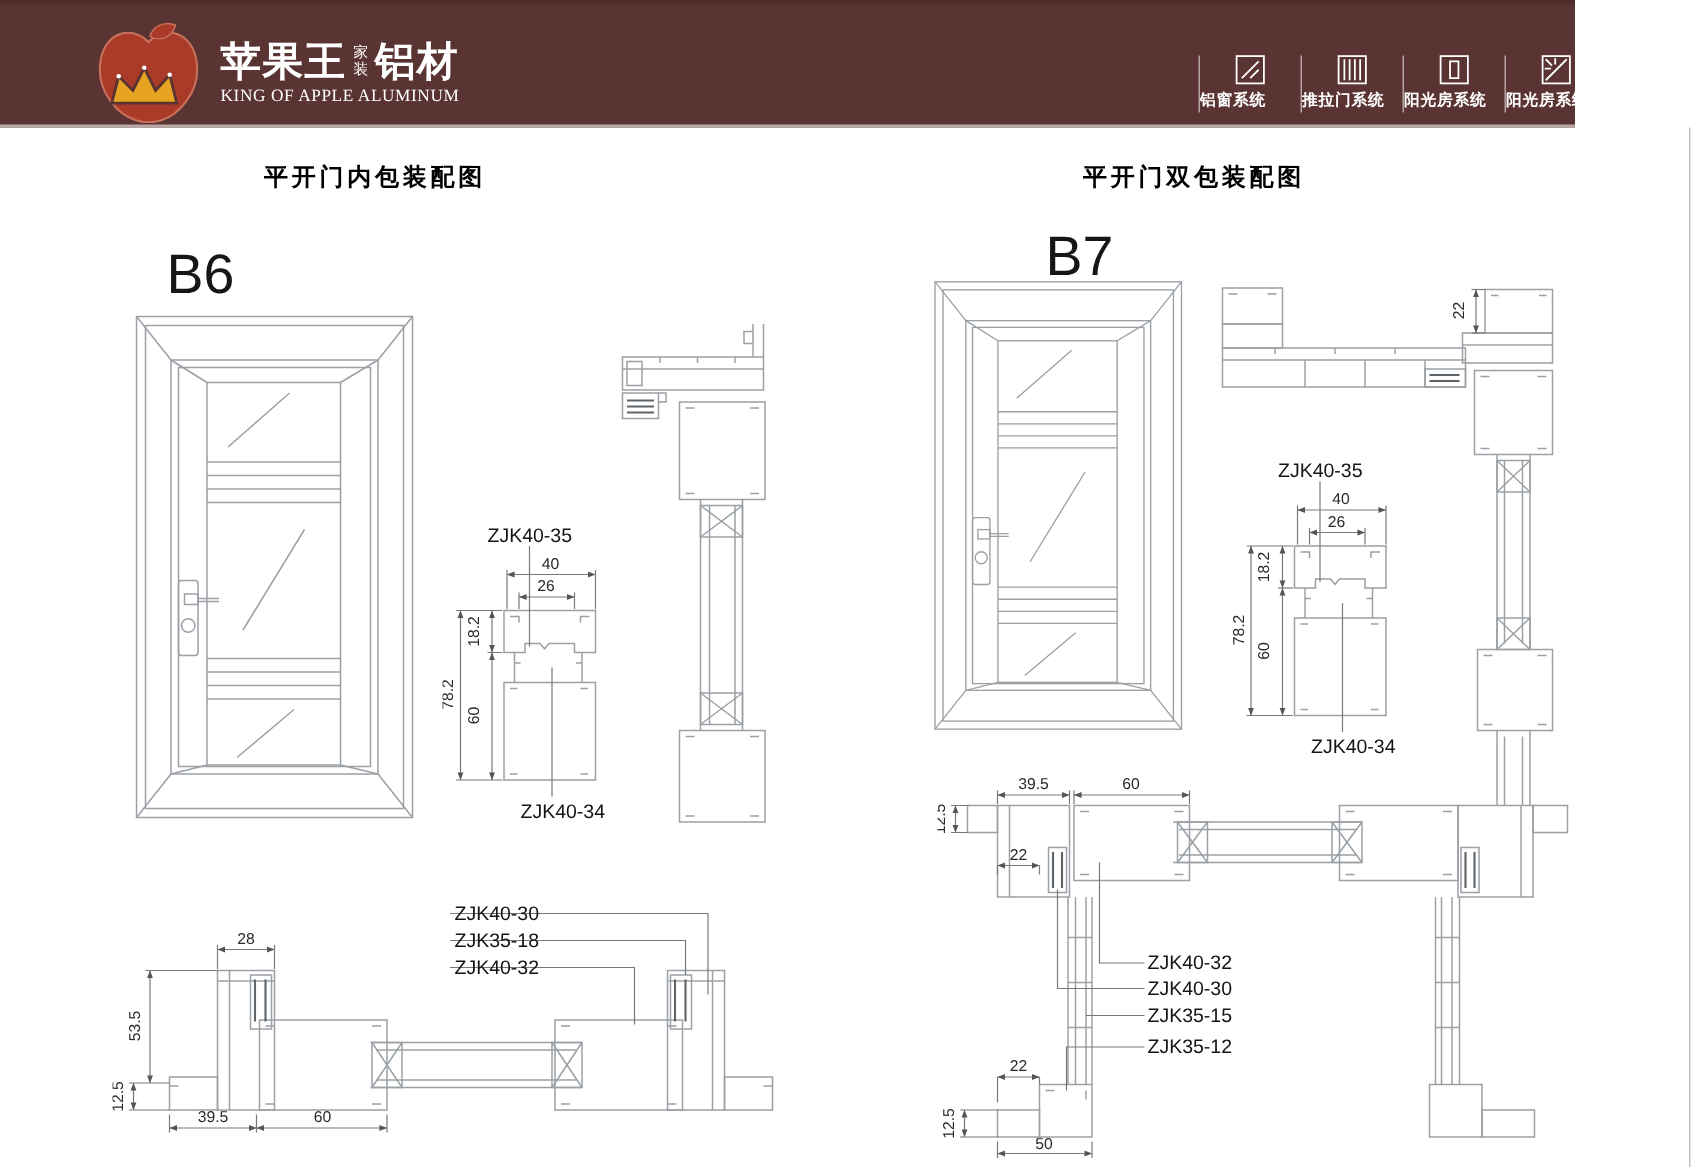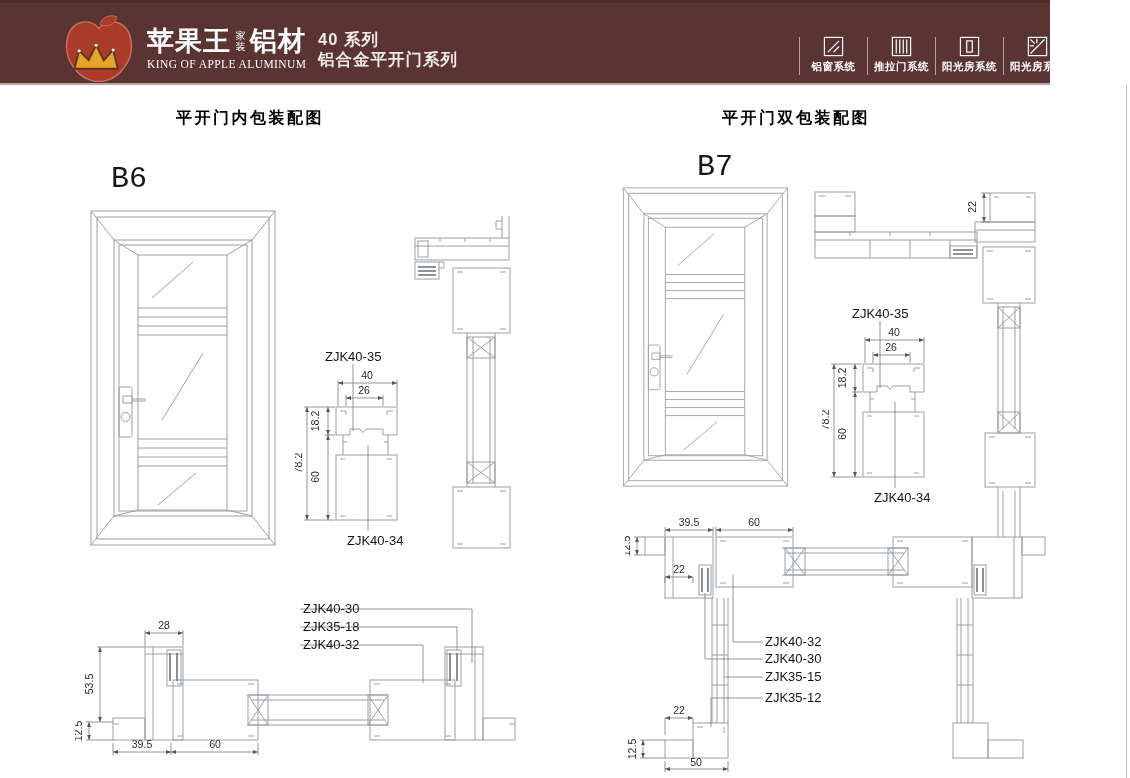--- a/index.html
+++ b/index.html
@@ -13,26 +13,26 @@
   .brand-text{position:absolute;left:147px;top:24px;color:#fff;}
   .brand-row{display:flex;align-items:flex-start;}
   .brand-cn{font-size:27px;font-weight:bold;letter-spacing:1px;line-height:28px;}
   .brand-tag{width:13px;font-size:10px;line-height:11px;margin:3px 3px 0 3px;word-break:break-all;text-align:center;}
   .brand-en{font-family:"Liberation Serif",serif;font-size:11.5px;letter-spacing:0.4px;
             margin-top:3px;white-space:nowrap;}
   .series{position:absolute;left:318px;top:26px;color:#efe9e8;font-size:16.5px;
           font-weight:bold;line-height:20px;letter-spacing:1px;}
   .systems{position:absolute;left:799px;top:33px;display:flex;align-items:flex-start;height:46px;}
   .sys-divider{width:1px;height:38px;background:rgba(255,255,255,0.55);margin-top:1px;}
-  .sys-item{width:67px;text-align:center;color:#fff;font-family:Liberation Serif, serif;}
+  .sys-item{width:67px;color:#fff;font-family:Liberation Serif, serif;}
   .sys-icon{width:21px;height:21px;display:block;margin:0 auto 3px auto;}
   .sys-label{font-size:10.5px;font-weight:bold;letter-spacing:0.5px;white-space:nowrap;}
   
   .sec-title{position:absolute;font-size:16px;font-weight:bold;color:#000;letter-spacing:2.5px;}
-  .sec-code{position:absolute;font-size:30px;color:#161616;font-family:Liberation Mono, monospace;}
+  .sec-code{position:absolute;font-size:37px;color:#161616;}
   .page-edge{position:absolute;left:1126px;top:85px;width:1px;height:693px;background:#bdbdbd;}
   
   .p{stroke:#9aa0a5;fill:none;stroke-width:1;}
   .p2{stroke:#5f6468;fill:none;stroke-width:1.4;}
   .d{stroke:#75797e;fill:none;stroke-width:0.8;}
   .dim{font:10.5px "Liberation Sans",sans-serif;fill:#2a2a2a;}
   .lbl{font:13px "Liberation Sans",sans-serif;fill:#141414;}
 </style>
 </head>
 <body>
@@ -89,24 +89,20 @@
         <circle cx="37" cy="33" r="1.6" fill="#fff"></circle>
       <circle cx="55" cy="38" r="1.6" fill="#fff"></circle>
     </svg>
     <div class="brand-text">
       <div class="brand-row">
         <span class="brand-cn">苹果王</span>
         <span class="brand-tag">家装</span>
         <span class="brand-cn">铝材</span>
       </div>
       <div class="brand-en">KING OF APPLE ALUMINUM</div>
-    </div>
-    <div class="series">
-      <div>40 系列</div>
-      <div>铝合金平开门系列</div>
     </div>
     <div class="systems">
       <div class="sys-divider"></div>
       <div class="sys-item">
         <svg class="sys-icon" viewBox="0 0 30 30">
           <g stroke="#fff" stroke-width="1.7" fill="none">
             <rect x="2" y="2" width="26" height="26"></rect>
             <line x1="7" y1="23" x2="23" y2="7"></line>
               <line x1="15" y1="23" x2="23" y2="15"></line>
           </g>

